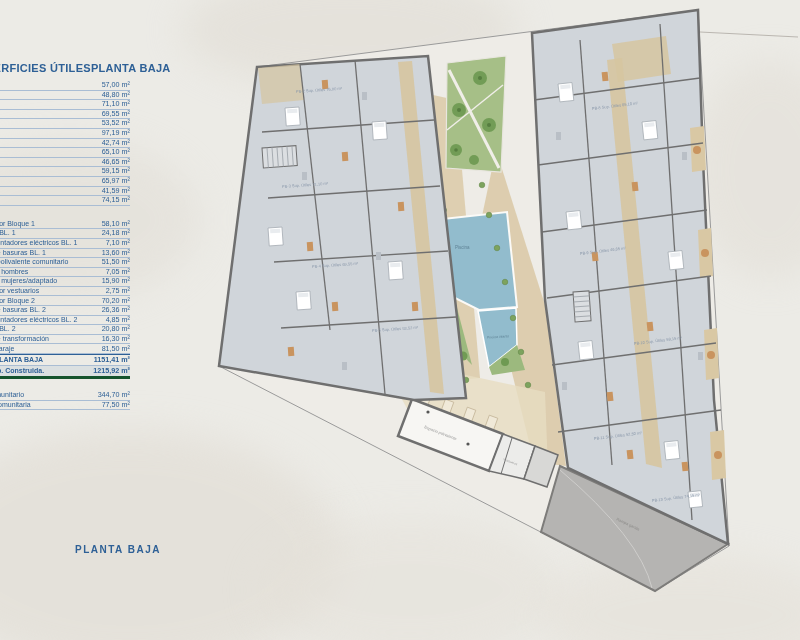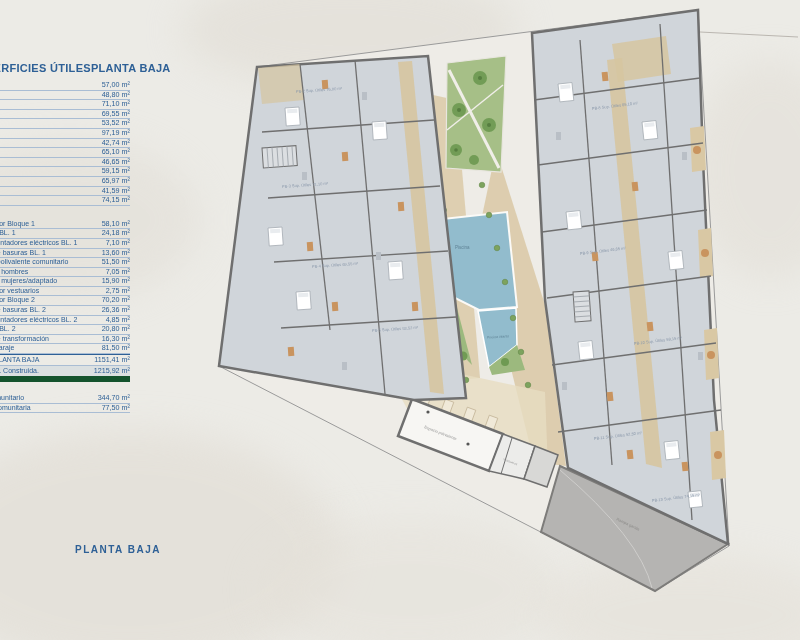--- a/index.html
+++ b/index.html
@@ -13,28 +13,28 @@
   svg text{font-family:"Liberation Sans",sans-serif;}
 
   
   #surface-table{
     position:absolute;left:0;top:62px;width:130px;z-index:2;
     color:#2e6096;
   }
   .thead{display:flex;justify-content:space-between;align-items:baseline;
     font-weight:bold;font-size:11px;white-space:nowrap;margin-bottom:7px;letter-spacing:.3px;}
   .thead .tl{margin-left:-30px;}
-  .srow{display:flex;justify-content:space-between;align-items:flex-start;
+  .srow{display:flex;justify-content:space-between;align-items:center;
     height:8.6px;border-bottom:0.8px solid #a9bdd4;
     font-size:7px;line-height:8.4px;white-space:nowrap;}
   .srow .lab{margin-left:-30px;overflow:visible;}
   .srow .val{font-size:7.2px;}
   .gap1{height:14px;} .gap2{height:12px;}
-  .srow.total{height:10px;line-height:10px;font-weight:normal;border-top:1px solid #2e6096;}
-  .srow.total.hl{background:rgba(130,165,200,.16);border-top:none;border-bottom:6px solid #14532d;}
+  .srow.total{height:10px;line-height:10px;font-weight:bold;border-top:1px solid #2e6096;}
+  .srow.total.hl{background:rgba(130,165,200,.16);border-top:none;border-bottom:3px solid #14532d;}
   #plan-footer{
     position:absolute;left:75px;top:544px;z-index:2;
     font-size:10px;font-weight:bold;letter-spacing:1.5px;color:#2e6096;white-space:nowrap;
   }
 </style>
 </head>
 <body>
 
 <div class="blotch" style="left:-60px;top:140px;width:260px;height:160px;background:#e0dcd4;opacity:.5"></div>
 <div class="blotch" style="left:180px;top:-30px;width:340px;height:120px;background:#ddd8cf;opacity:.45"></div>

